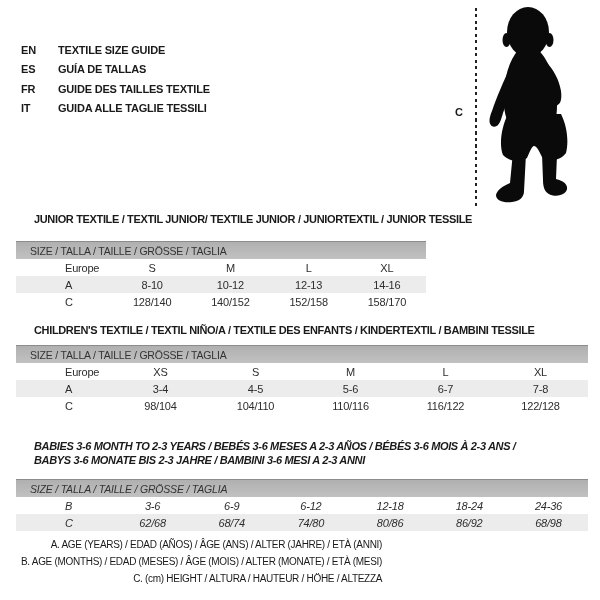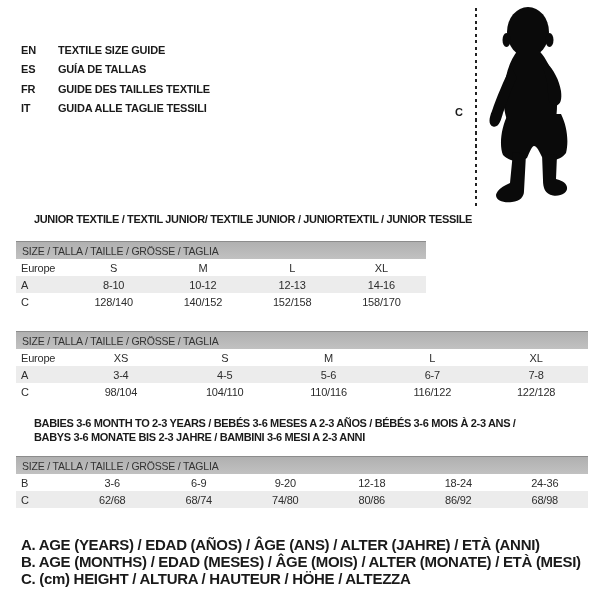--- a/index.html
+++ b/index.html
@@ -16,38 +16,38 @@
   .fig-line{
     position:absolute;left:475px;top:8px;width:2px;height:200px;
     background:repeating-linear-gradient(to bottom,#222 0 3px,transparent 3px 6.5px);
   }
   .fig-c{position:absolute;left:455px;top:106px;font-size:11px;font-weight:bold;}
   .fig-svg{position:absolute;left:484px;top:4px;}
   
   .tbl{position:absolute;left:16px;}
   .tbl-title{margin-left:18px;font-size:11px;font-weight:bold;letter-spacing:-0.35px;line-height:14px;white-space:nowrap;}
   .tbl-head{
-    height:17px;display:flex;align-items:center;padding-left:6px;
+    height:17px;display:flex;align-items:center;padding-left:14px;
     background:linear-gradient(#b0b0b0,#c1c1c1);
     border-top:1px solid #8c8c8c;
     font-size:10.5px;letter-spacing:-0.2px;color:#333;
   }
   .row{display:flex;height:17px;align-items:center;font-size:11px;letter-spacing:-0.2px;color:#2d2d2d;}
   .row.shaded{background:#ececec;}
   .cell{flex:1;text-align:center;}
-  .cell.lbl{flex:0 0 48px;padding-left:5px;text-align:left;}
+  .cell.lbl{flex:0 0 48px;padding-left:5px;text-align:left;margin-left:44px;}
   #tbl-0{top:212px;width:410px;}
   #tbl-1{top:323px;width:572px;}
-  #tbl-2{top:416px;width:572px;}
+  #tbl-2{top:439px;width:572px;font-style:italic;}
   #tbl-0 .tbl-head{margin-top:15px;}
   #tbl-1 .tbl-head{margin-top:8px;}
   #tbl-2 .tbl-head{margin-top:12px;}
   
   .notes{position:absolute;left:21px;top:536px;}
-  .note{font-size:15px;font-weight:bold;letter-spacing:-0.3px;line-height:17px;white-space:nowrap;}
+  .note{font-size:10px;font-weight:normal;letter-spacing:-0.3px;line-height:17px;white-space:nowrap;text-align:right;}
 </style>
 </head>
 <body>
 
 <div class="langs">
     <div class="lang-row">
       <div class="lang-code">EN</div>
       <div class="lang-label">TEXTILE SIZE GUIDE</div>
     </div>
     <div class="lang-row">
@@ -102,20 +102,23 @@
         <div class="cell lbl">C</div>
         <div class="cell">128/140</div>
         <div class="cell">140/152</div>
         <div class="cell">152/158</div>
         <div class="cell">158/170</div>
       </div>
     </div>
 </section>
 
 <section class="tbl" id="tbl-1">
+  <div class="tbl-title">
+      <div class="title-line">CHILDREN'S TEXTILE / TEXTIL NIÑO/A / TEXTILE DES ENFANTS / KINDERTEXTIL / BAMBINI TESSILE</div>
+    </div>
   <div class="tbl-head">SIZE / TALLA / TAILLE / GRÖSSE / TAGLIA</div>
   <div class="rows">
       <div class="row">
         <div class="cell lbl">Europe</div>
         <div class="cell">XS</div>
         <div class="cell">S</div>
         <div class="cell">M</div>
         <div class="cell">L</div>
         <div class="cell">XL</div>
       </div>
@@ -142,21 +145,21 @@
   <div class="tbl-title">
       <div class="title-line">BABIES 3-6 MONTH TO 2-3 YEARS / BEBÉS 3-6 MESES A 2-3 AÑOS / BÉBÉS 3-6 MOIS À 2-3 ANS /</div>
       <div class="title-line">BABYS 3-6 MONATE BIS 2-3 JAHRE / BAMBINI 3-6 MESI A 2-3 ANNI</div>
     </div>
   <div class="tbl-head">SIZE / TALLA / TAILLE / GRÖSSE / TAGLIA</div>
   <div class="rows">
       <div class="row">
         <div class="cell lbl">B</div>
         <div class="cell">3-6</div>
         <div class="cell">6-9</div>
-        <div class="cell">9-20</div>
+        <div class="cell">6-12</div>
         <div class="cell">12-18</div>
         <div class="cell">18-24</div>
         <div class="cell">24-36</div>
       </div>
       <div class="row shaded">
         <div class="cell lbl">C</div>
         <div class="cell">62/68</div>
         <div class="cell">68/74</div>
         <div class="cell">74/80</div>
         <div class="cell">80/86</div>

